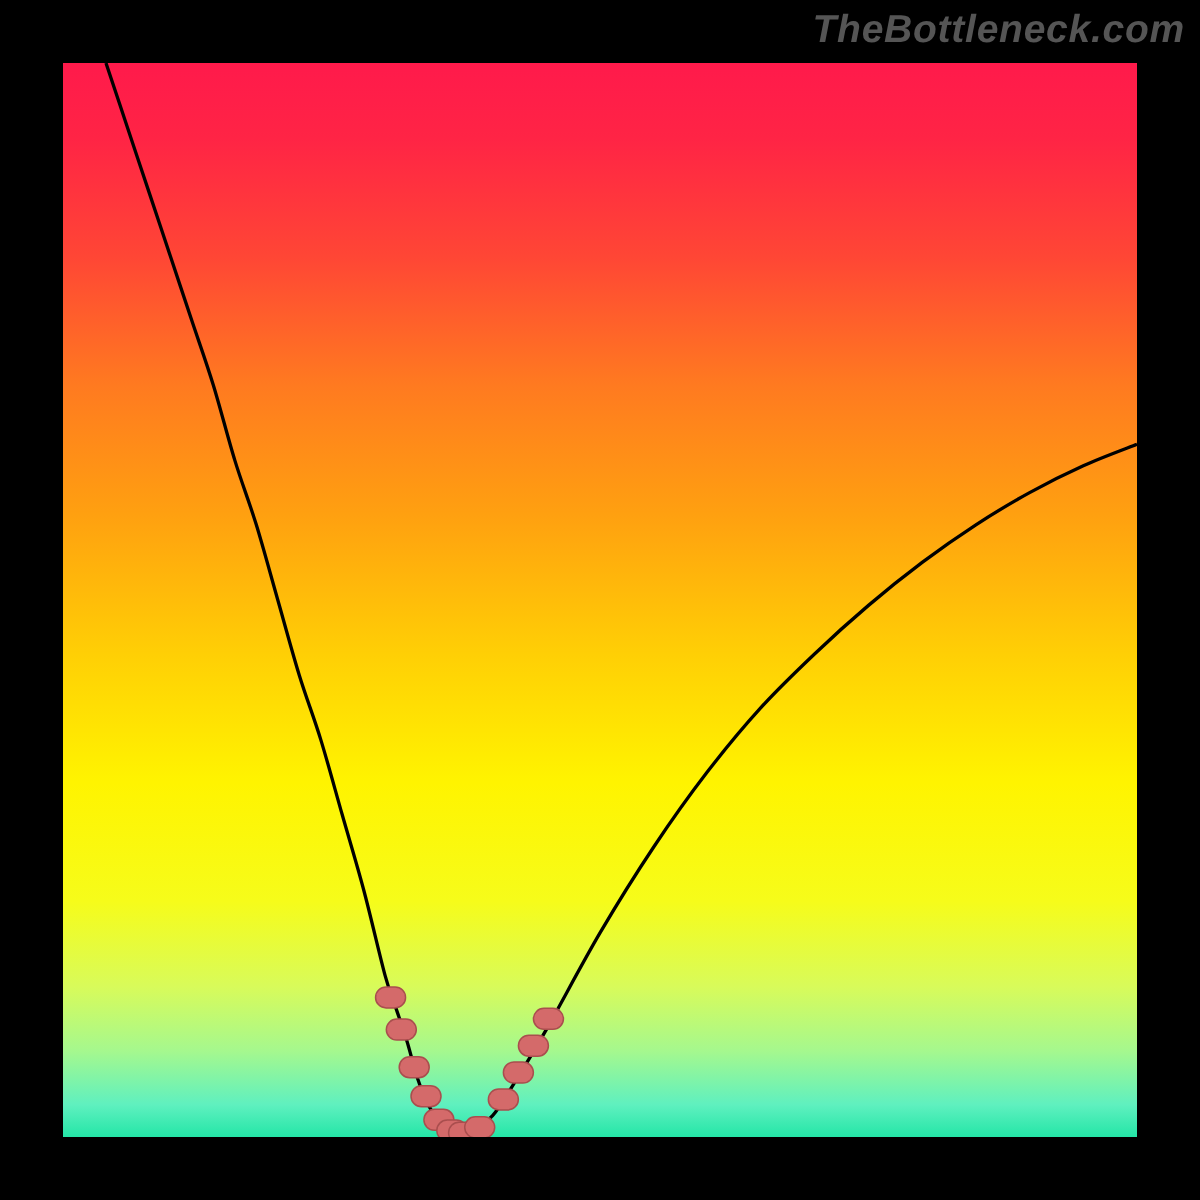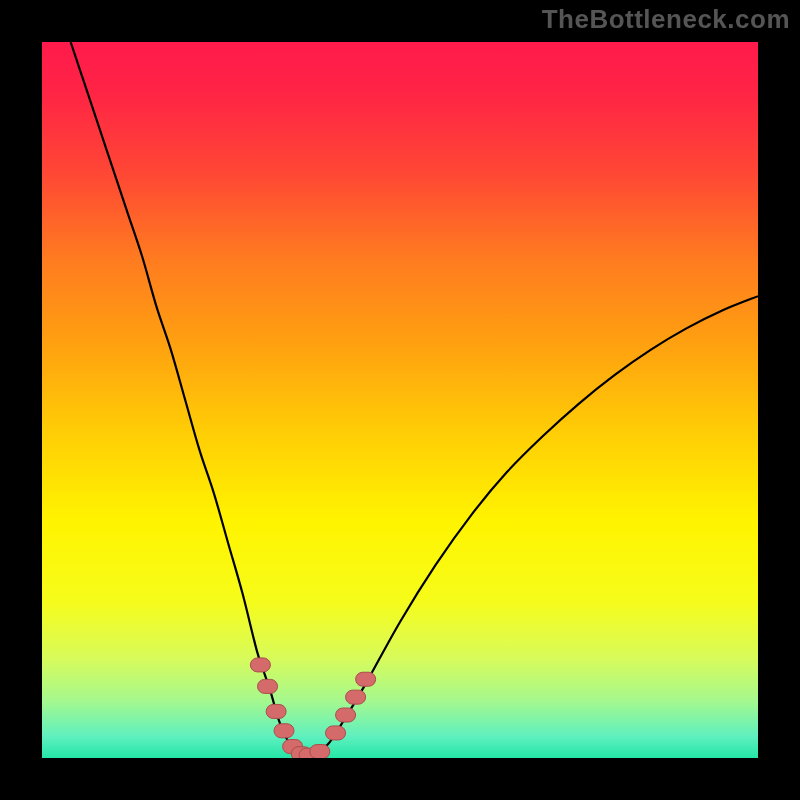--- a/index.html
+++ b/index.html
@@ -7,20 +7,21 @@
     padding: 0;
     background: #fff;
     width: 800px;
     height: 800px;
     overflow: hidden;
   }
   .chart-wrap {
     width: 800px;
     height: 800px;
     position: relative;
+    font-style: italic;
   }
   svg { display: block; }
   .watermark {
     position: absolute;
     top: 4px;
     right: 10px;
     font-family: Arial, Helvetica, sans-serif;
     font-size: 26px;
     font-weight: 600;
     color: #555555;

